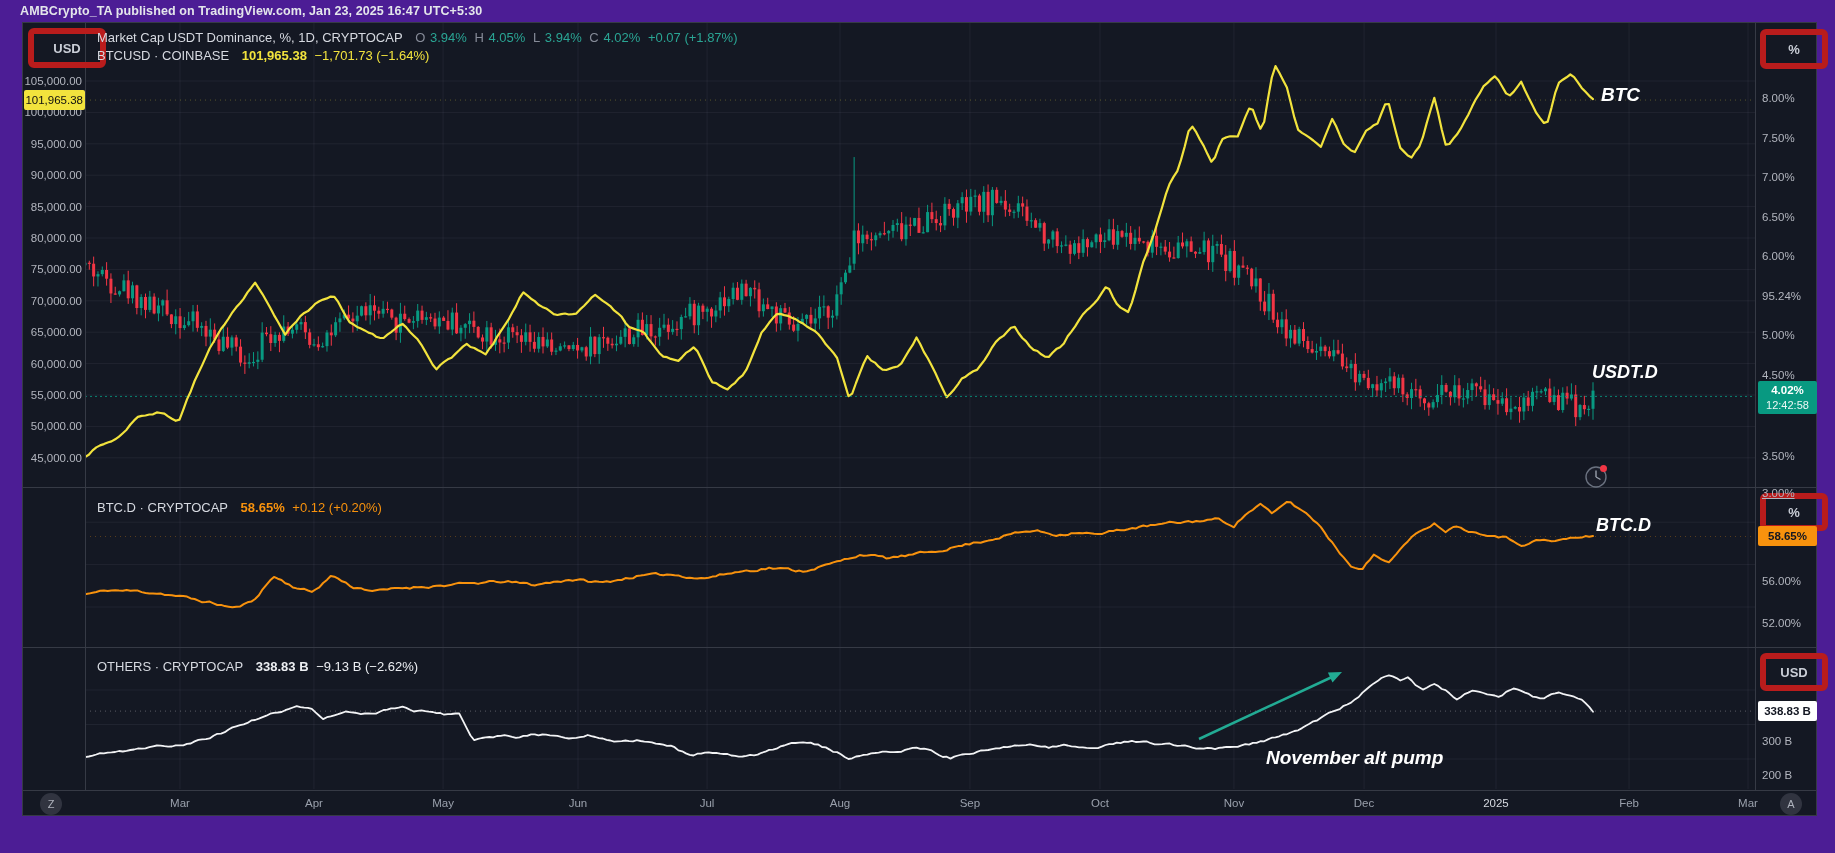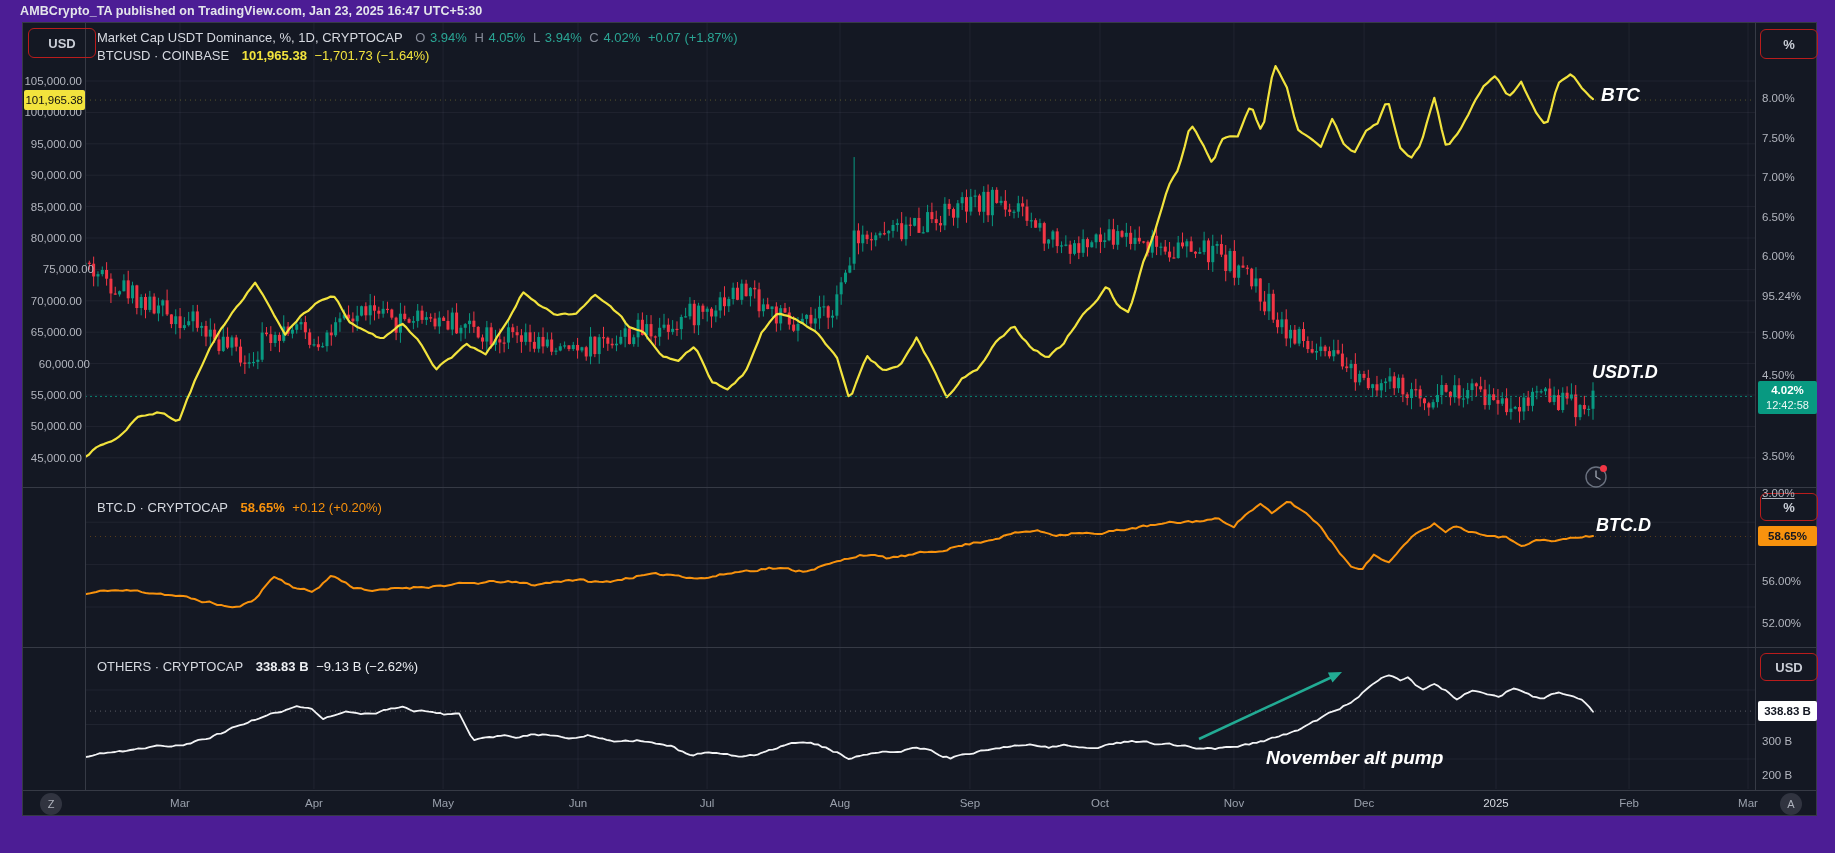--- a/index.html
+++ b/index.html
@@ -6,21 +6,21 @@
   .page{position:relative;width:1835px;height:853px;background:#4c1d95;overflow:hidden;
         font-family:"Liberation Sans",sans-serif;-webkit-font-smoothing:antialiased;}
   .abs{position:absolute;}
   #publish-bar{left:20px;top:0;height:22px;line-height:22px;font-size:12.5px;font-weight:600;color:#e4e6eb;letter-spacing:.1px;}
   #chart-svg{left:0;top:0;}
   .axl{position:absolute;font-size:11.5px;color:#b2b5be;height:14px;line-height:14px;white-space:nowrap;}
   .axl-left{left:24px;width:58px;text-align:right;}
   .axl-right{left:1762px;text-align:left;margin-top:16px;}
   .axl-month{width:44px;text-align:center;color:#9aa0ac;}
   .axl-year{color:#d6d9e0;}
-  .axis-btn{position:absolute;border:1px solid #b91c1c;border-radius:6px;color:#c9cdd6;
+  .axis-btn{position:absolute;border:6px solid #b91c1c;border-radius:6px;color:#c9cdd6;
             font-size:13px;font-weight:600;display:flex;align-items:center;justify-content:center;cursor:pointer;}
   .round-btn{position:absolute;width:22px;height:22px;border-radius:50%;background:rgba(54,58,69,.85);
              color:#aeb2bc;font-size:11px;display:flex;align-items:center;justify-content:center;cursor:pointer;}
   .legend{position:absolute;left:97px;font-size:13px;color:#d6d9e0;white-space:nowrap;}
   .legend .gray{color:#868b98;}
   .legend .green{color:#2aa594;}
   .legend .yellow{color:#f2e33d;}
   .legend .orange{color:#f8920d;}
   .legend .white{color:#eceef2;}
   .legend span{margin-right:4px;}
@@ -842,24 +842,24 @@
     <span class="white">−9.13 B (−2.62%)</span>
   </div>
 
   <div id="axis-labels">
       <div class="axl axl-left" style="top: 74px;">105,000.00</div>
       <div class="axl axl-left" style="top: 105.4px;">100,000.00</div>
       <div class="axl axl-left" style="top: 136.8px;">95,000.00</div>
       <div class="axl axl-left" style="top: 168.2px;">90,000.00</div>
       <div class="axl axl-left" style="top: 199.6px;">85,000.00</div>
       <div class="axl axl-left" style="top: 231px;">80,000.00</div>
-      <div class="axl axl-left" style="top: 262.4px; margin-left: 12px;">75,000.00</div>
+      <div class="axl axl-left" style="top: 262.4px;">75,000.00</div>
       <div class="axl axl-left" style="top: 293.8px;">70,000.00</div>
       <div class="axl axl-left" style="top: 325.2px;">65,000.00</div>
-      <div class="axl axl-left" style="top: 356.6px; margin-left: 8px;">60,000.00</div>
+      <div class="axl axl-left" style="top: 356.6px;">60,000.00</div>
       <div class="axl axl-left" style="top: 388px;">55,000.00</div>
       <div class="axl axl-left" style="top: 419.4px;">50,000.00</div>
       <div class="axl axl-left" style="top: 450.8px;">45,000.00</div>
       <div class="axl axl-right" style="top: 75px;">8.00%</div>
       <div class="axl axl-right" style="top: 114.5px;">7.50%</div>
       <div class="axl axl-right" style="top: 154px;">7.00%</div>
       <div class="axl axl-right" style="top: 193.5px;">6.50%</div>
       <div class="axl axl-right" style="top: 233px;">6.00%</div>
       <div class="axl axl-right" style="top: 272.5px;">95.24%</div>
       <div class="axl axl-right" style="top: 312px;">5.00%</div>

